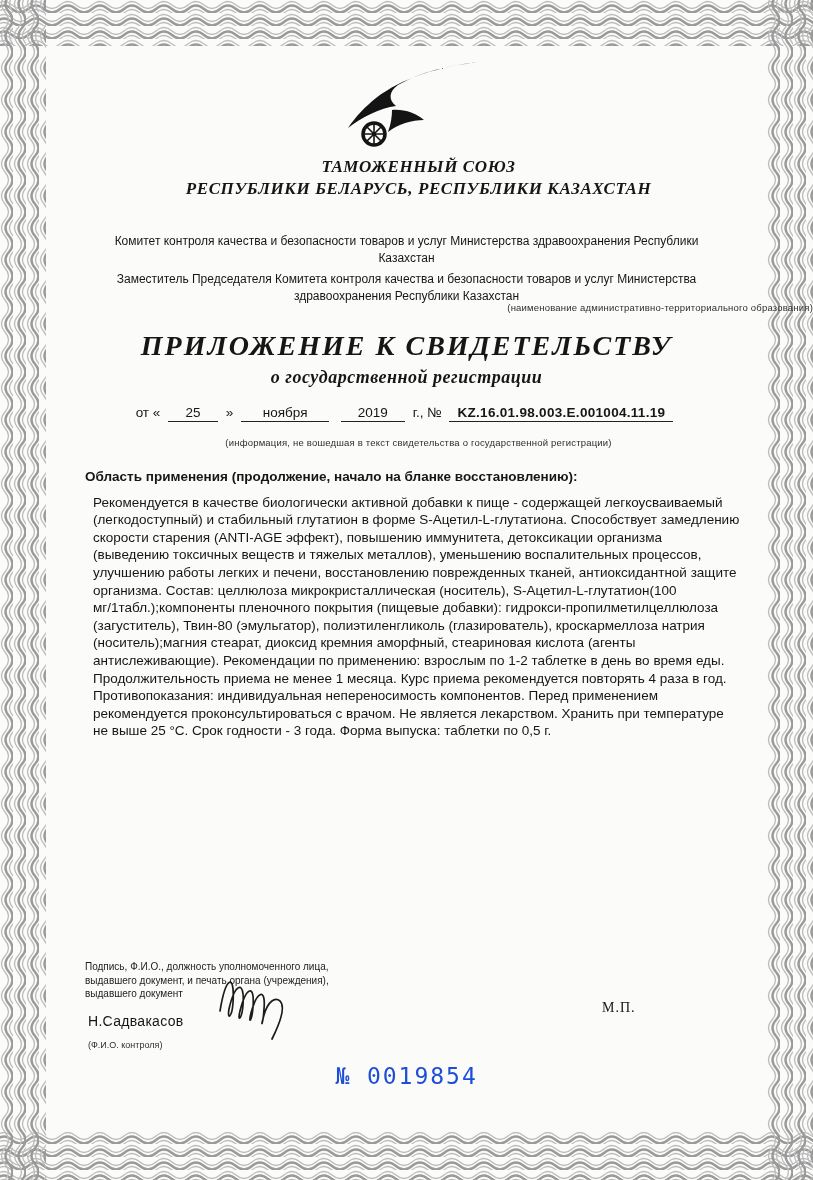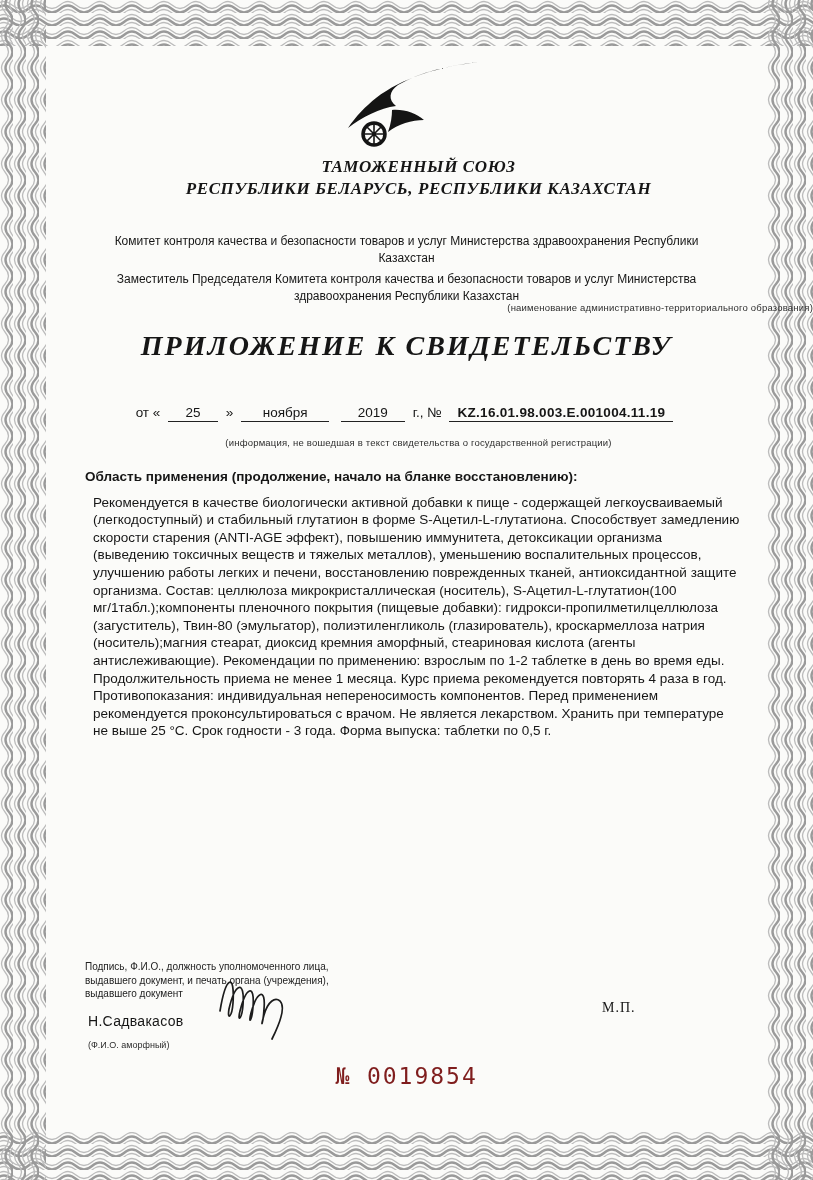--- a/index.html
+++ b/index.html
@@ -54,21 +54,21 @@
   .body-block { top: 468px; left: 85px; width: 664px; font-size: 13.5px; line-height: 17.6px; }
   .body-heading { font-weight: bold; margin: 0 0 2px 0; }
   .body-text { margin: 8px; }
 
   .sig-caption { top: 960px; left: 85px; width: 280px; font-size: 10px; line-height: 13.5px; color: #222; }
   .sig-name { top: 1013px; left: 88px; font-size: 14px; letter-spacing: 0.3px; }
   .sig-scribble { position: absolute; top: 963px; left: 212px; }
   .fio-note { top: 1040px; left: 88px; position: absolute; font-size: 9px; color: #2e2e2e; }
   .stamp { position: absolute; top: 1000px; left: 602px; font-family: "Liberation Serif", serif; font-size: 14px; letter-spacing: 1px; }
 
-  .serial { top: 1063px; font-size: 23px; font-family: "DejaVu Sans Mono", monospace; letter-spacing: 2px; color: #7f1d1d; }
+  .serial { top: 1063px; font-size: 23px; font-family: "DejaVu Sans Mono", monospace; letter-spacing: 2px; color: #1d4ed8; }
 </style>
 </head>
 <body>
 
 <div class="page">
 
   <svg class="border-svg" width="813" height="1180" viewBox="0 0 813 1180" aria-hidden="true">
     <defs>
       <pattern id="gw-h" width="32" height="13" patternUnits="userSpaceOnUse">
         <path d="M-4 9 Q 4 2 12 9 T 28 9 T 44 9" fill="none" stroke="#9a9a9a" stroke-width="2.4"></path>
@@ -102,20 +102,21 @@
   </div>
 
   <div class="abs centered authority">
     <p>Комитет контроля качества и безопасности товаров и услуг Министерства здравоохранения Республики Казахстан</p>
     <p>Заместитель Председателя Комитета контроля качества и безопасности товаров и услуг Министерства здравоохранения Республики Казахстан</p>
   </div>
 
   <div class="abs centered tiny-note territory-note">(наименование административно-территориального образования)</div>
 
   <div class="abs centered serif-head title-main">ПРИЛОЖЕНИЕ К СВИДЕТЕЛЬСТВУ</div>
+  <div class="abs centered serif-head title-sub">о государственной регистрации</div>
 
   <div class="abs centered date-line">
     <span>от «</span>
     <span class="blank blank-day">25</span>
     <span>»</span>
     <span class="blank blank-month">ноября</span>
     <span class="blank blank-year">2019</span>
     <span>г., №</span>
     <span class="blank blank-reg">KZ.16.01.98.003.Е.001004.11.19</span>
   </div>
@@ -132,19 +133,19 @@
     <div>выдавшего документ, и печать органа (учреждения),</div>
     <div>выдавшего документ</div>
   </div>
 
   <div class="abs sig-name">Н.Садвакасов</div>
 
   <svg class="sig-scribble" width="125" height="85" viewBox="0 0 125 85" aria-hidden="true">
     <path d="M8 48 C 14 12, 23 10, 21 40 C 20 54, 15 58, 17 46 C 23 20, 33 16, 31 42 C 30 56, 25 60, 28 48 C 34 24, 43 20, 41 44 C 40 58, 36 62, 39 50 C 45 28, 54 24, 52 46 C 51 62, 48 66, 52 52 C 56 38, 63 34, 68 38 C 74 44, 68 60, 60 76" fill="none" stroke="#1c1c1c" stroke-width="1.7" stroke-linecap="round"></path>
   </svg>
 
-  <div class="fio-note">(Ф.И.О.   аморфный)</div>
+  <div class="fio-note">(Ф.И.О.   контроля)</div>
 
   <div class="stamp">М.П.</div>
 
   <div class="abs centered serial">№ 0019854</div>
 
 </div>
 
 </body></html>

